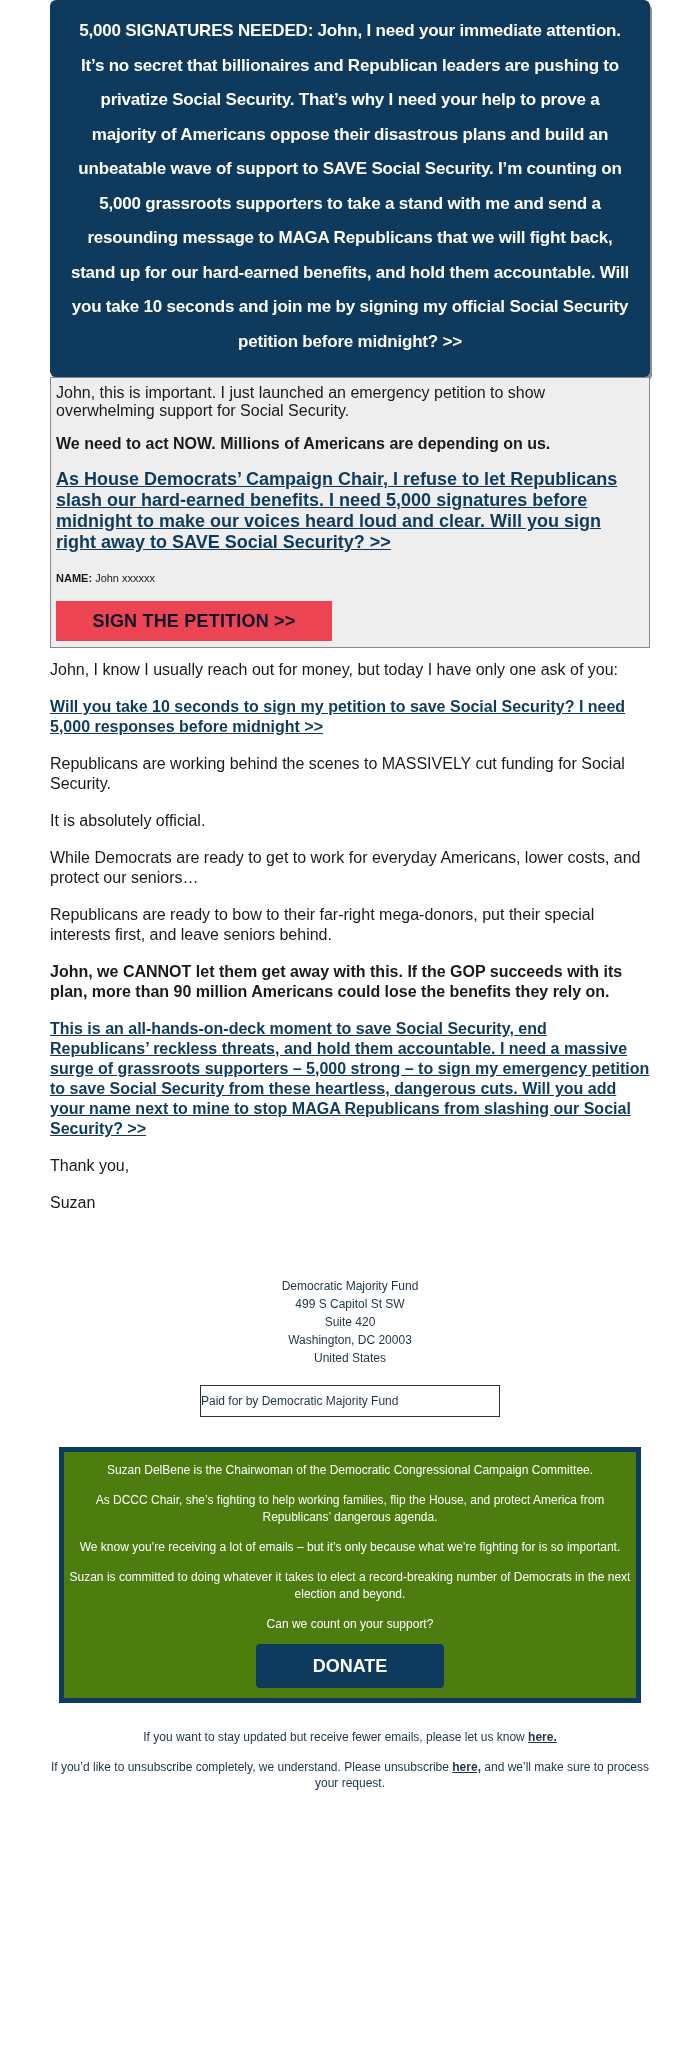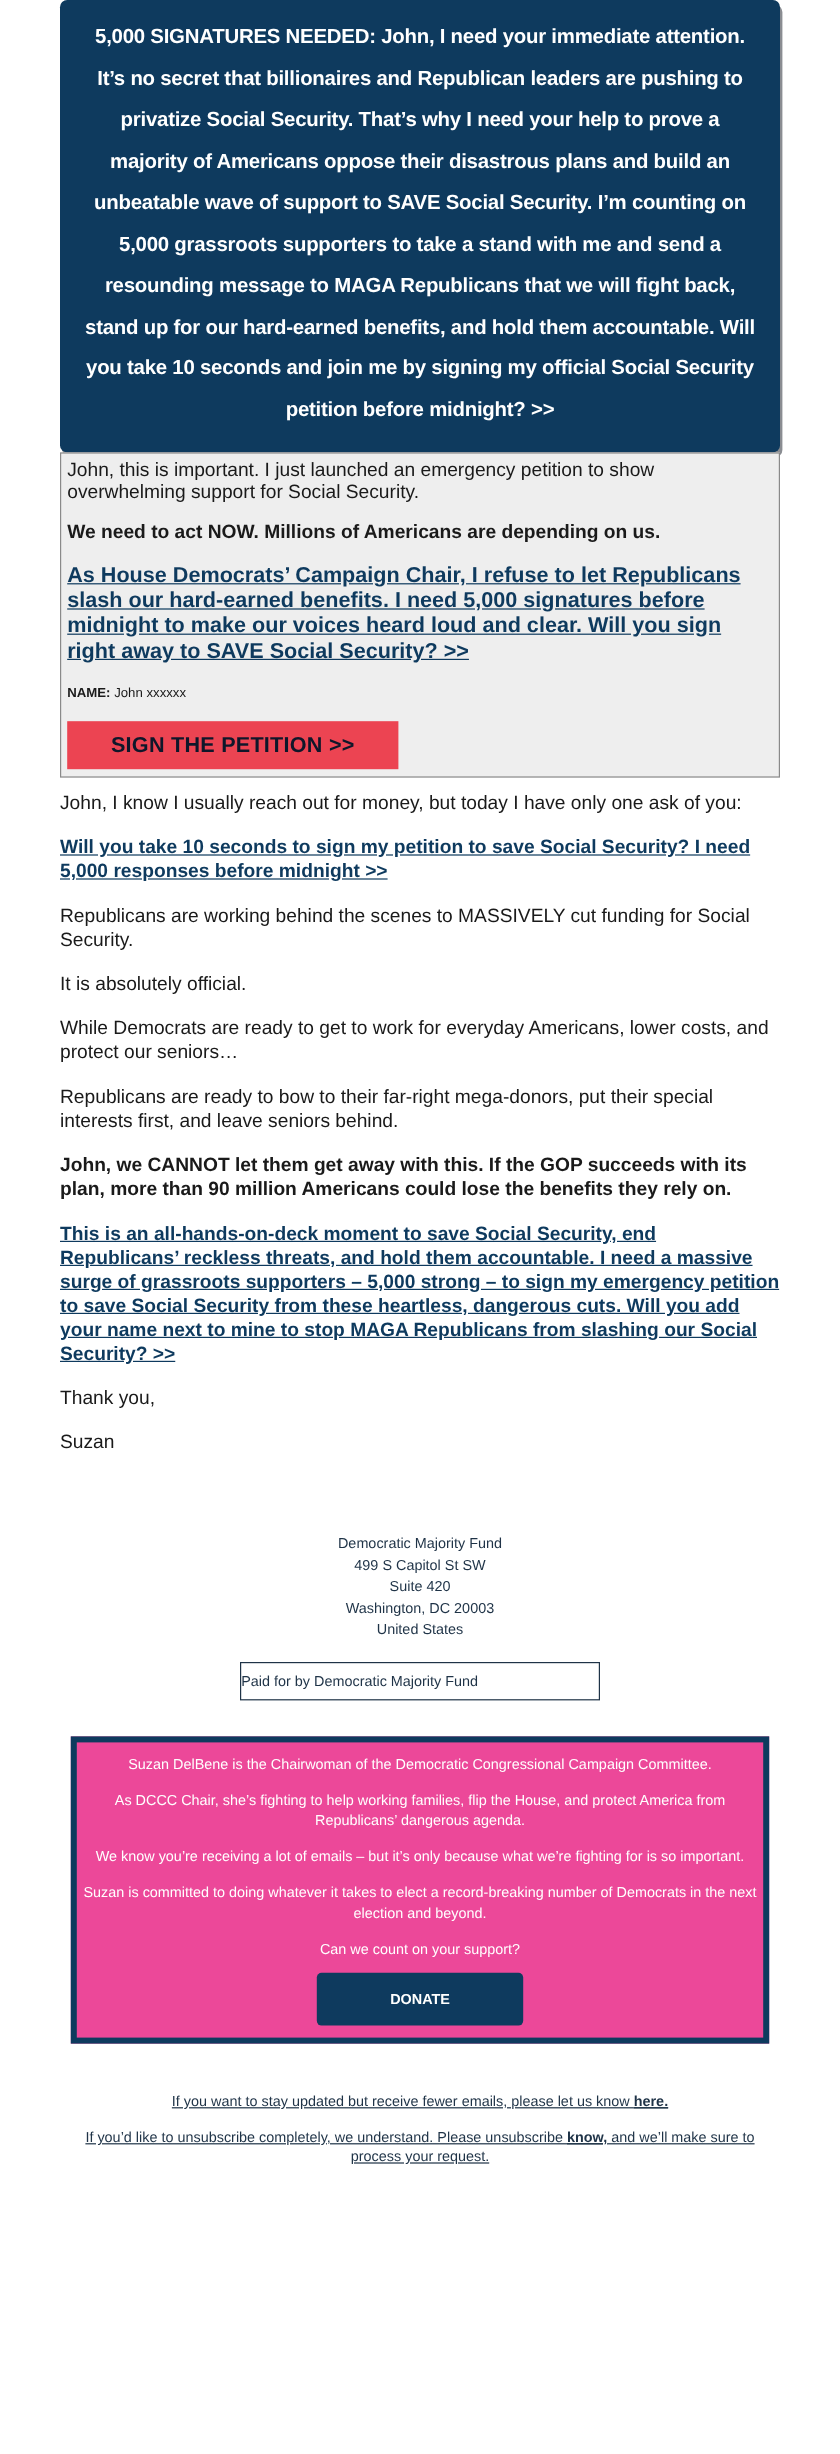--- a/index.html
+++ b/index.html
@@ -62,40 +62,40 @@
     .paidfor {
       width: 298px; margin: 18px auto 0 auto;
       border: 1px solid #1f3347;
       text-align: left; font-size: 12px; color: #1f3347;
       height: 30px; line-height: 30px;
     }
 
     .bio-box {
       margin: 30px auto 16px auto;
       width: 572px;
-      background: #ec4899;
+      background: #4d7c0f;
       border: 5px solid #0e3a5e;
       padding: 10px 0 10px 0;
       text-align: center; color: #ffffff;
       font-size: 12px; line-height: 17px;
     }
     .bio-box p { margin: 0 0 13px 0; padding: 0 4px; }
     .donate-btn {
       display: inline-block;
-      width: 172px; height: 44px; line-height: 44px;
+      width: 188px; height: 44px; line-height: 44px;
       background: #0e3a5e; color: #ffffff;
       border-radius: 4px;
-      font-weight: bold; font-size: 12px;
+      font-weight: bold; font-size: 18px;
       text-decoration: none;
       margin-top: -2px;
     }
 
     .footer {
-      margin-top: 40px; text-align: center;
-      font-size: 12px; line-height: 16px; color: #1f3347; text-decoration: underline;
+      margin-top: 26px; text-align: center;
+      font-size: 12px; line-height: 16px; color: #1f3347;
     }
     .footer p { margin: 0 0 14px 0; }
     .footer a { color: #1f3347; font-weight: bold; text-decoration: underline; }
   </style>
 </head>
 <body>
 
 <div class="wrap">
 
   <div class="hero">
@@ -143,17 +143,17 @@
     <p>Suzan is committed to doing whatever it takes to elect a record-breaking number of Democrats in the next election and beyond.</p>
     <p>Can we count on your support?</p>
     <a href="#" class="donate-btn">DONATE</a>
   </div>
 
   <div class="footer">
     <p>
       <span>If you want to stay updated but receive fewer emails, please let us know </span><a href="#">here.</a>
     </p>
     <p>
-      <span>If you’d like to unsubscribe completely, we understand. Please unsubscribe </span><a href="#">know,</a><span> and we’ll make sure to process your request.</span>
+      <span>If you’d like to unsubscribe completely, we understand. Please unsubscribe </span><a href="#">here,</a><span> and we’ll make sure to process your request.</span>
     </p>
   </div>
 
 </div>
 
 </body></html>

